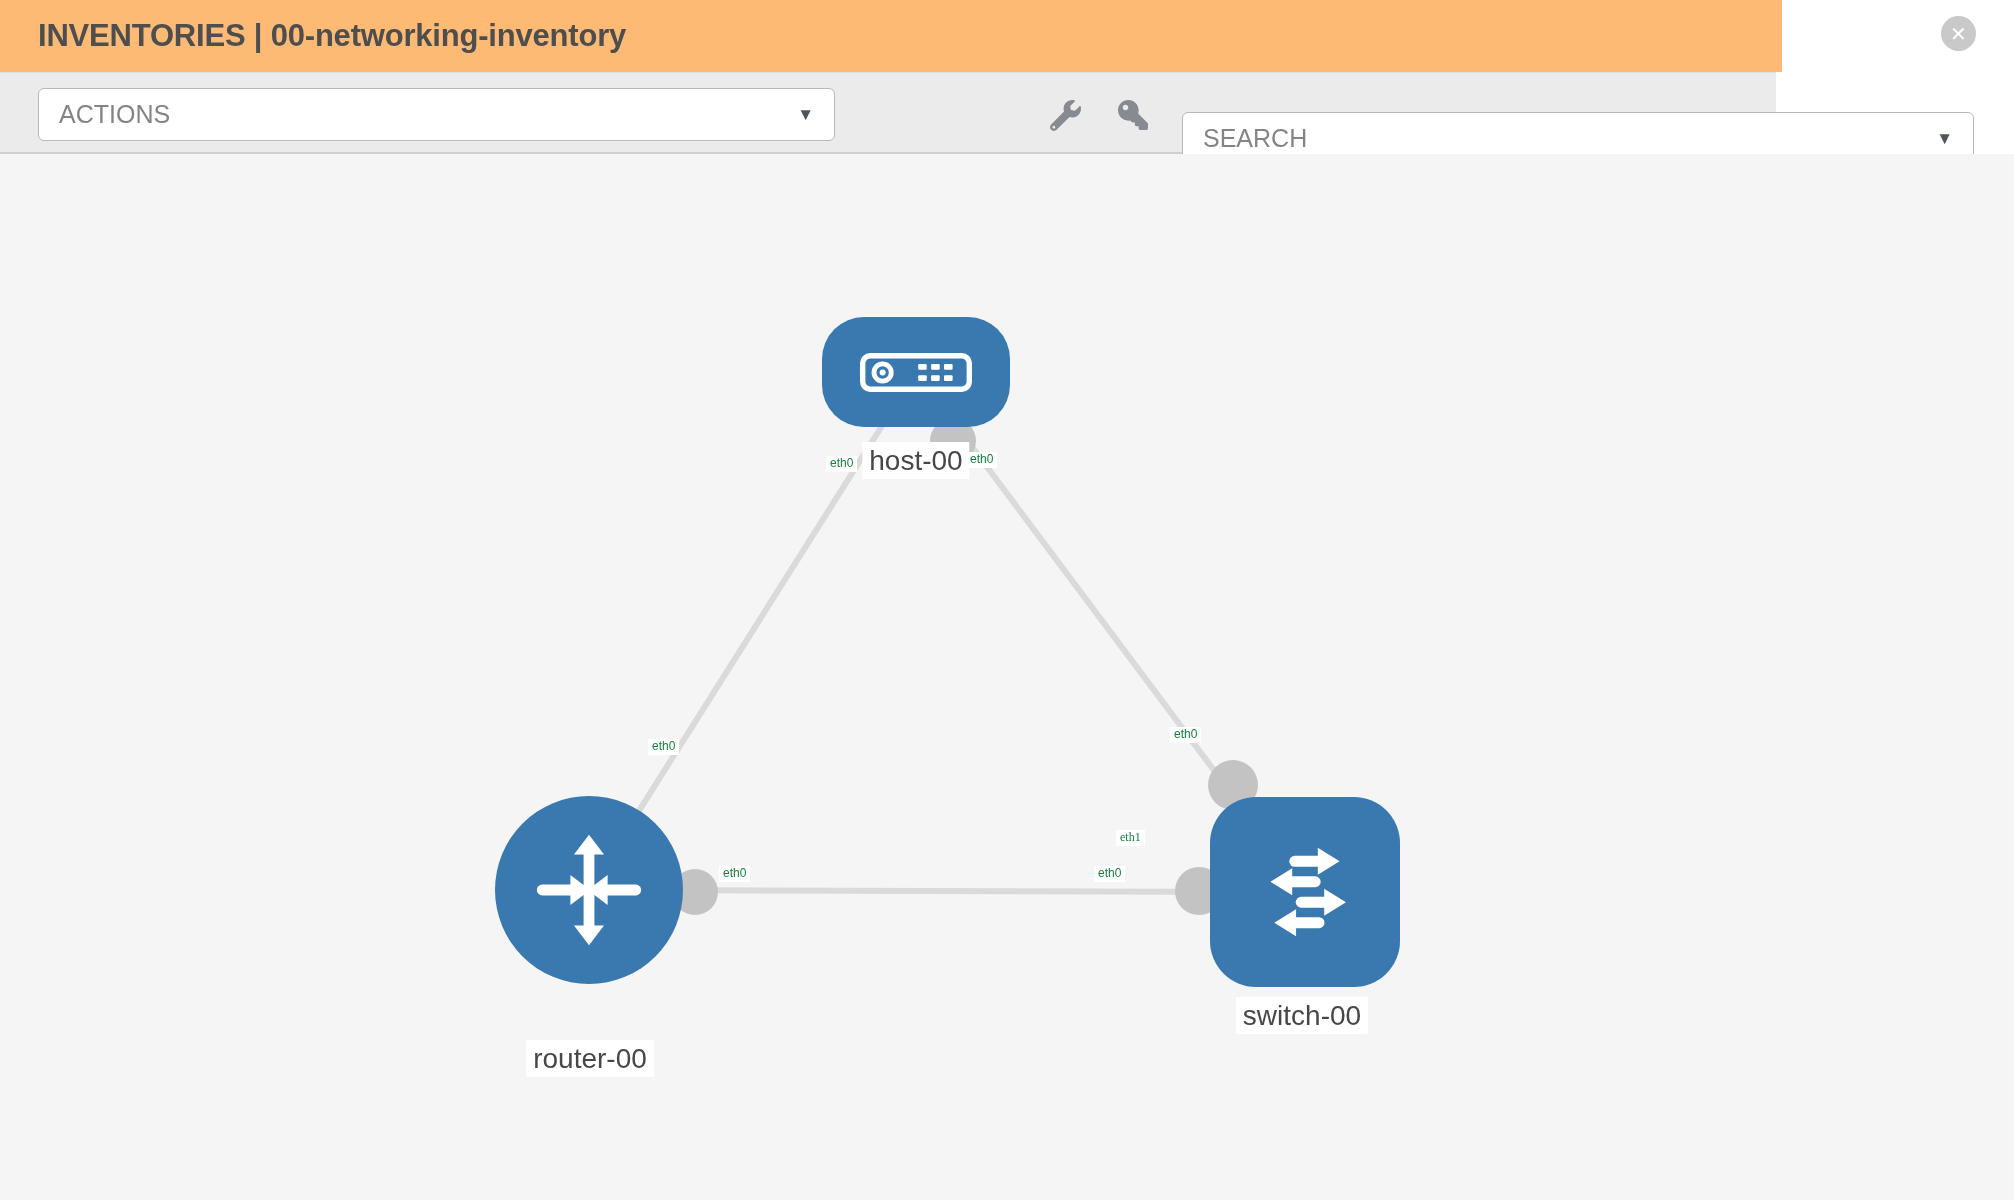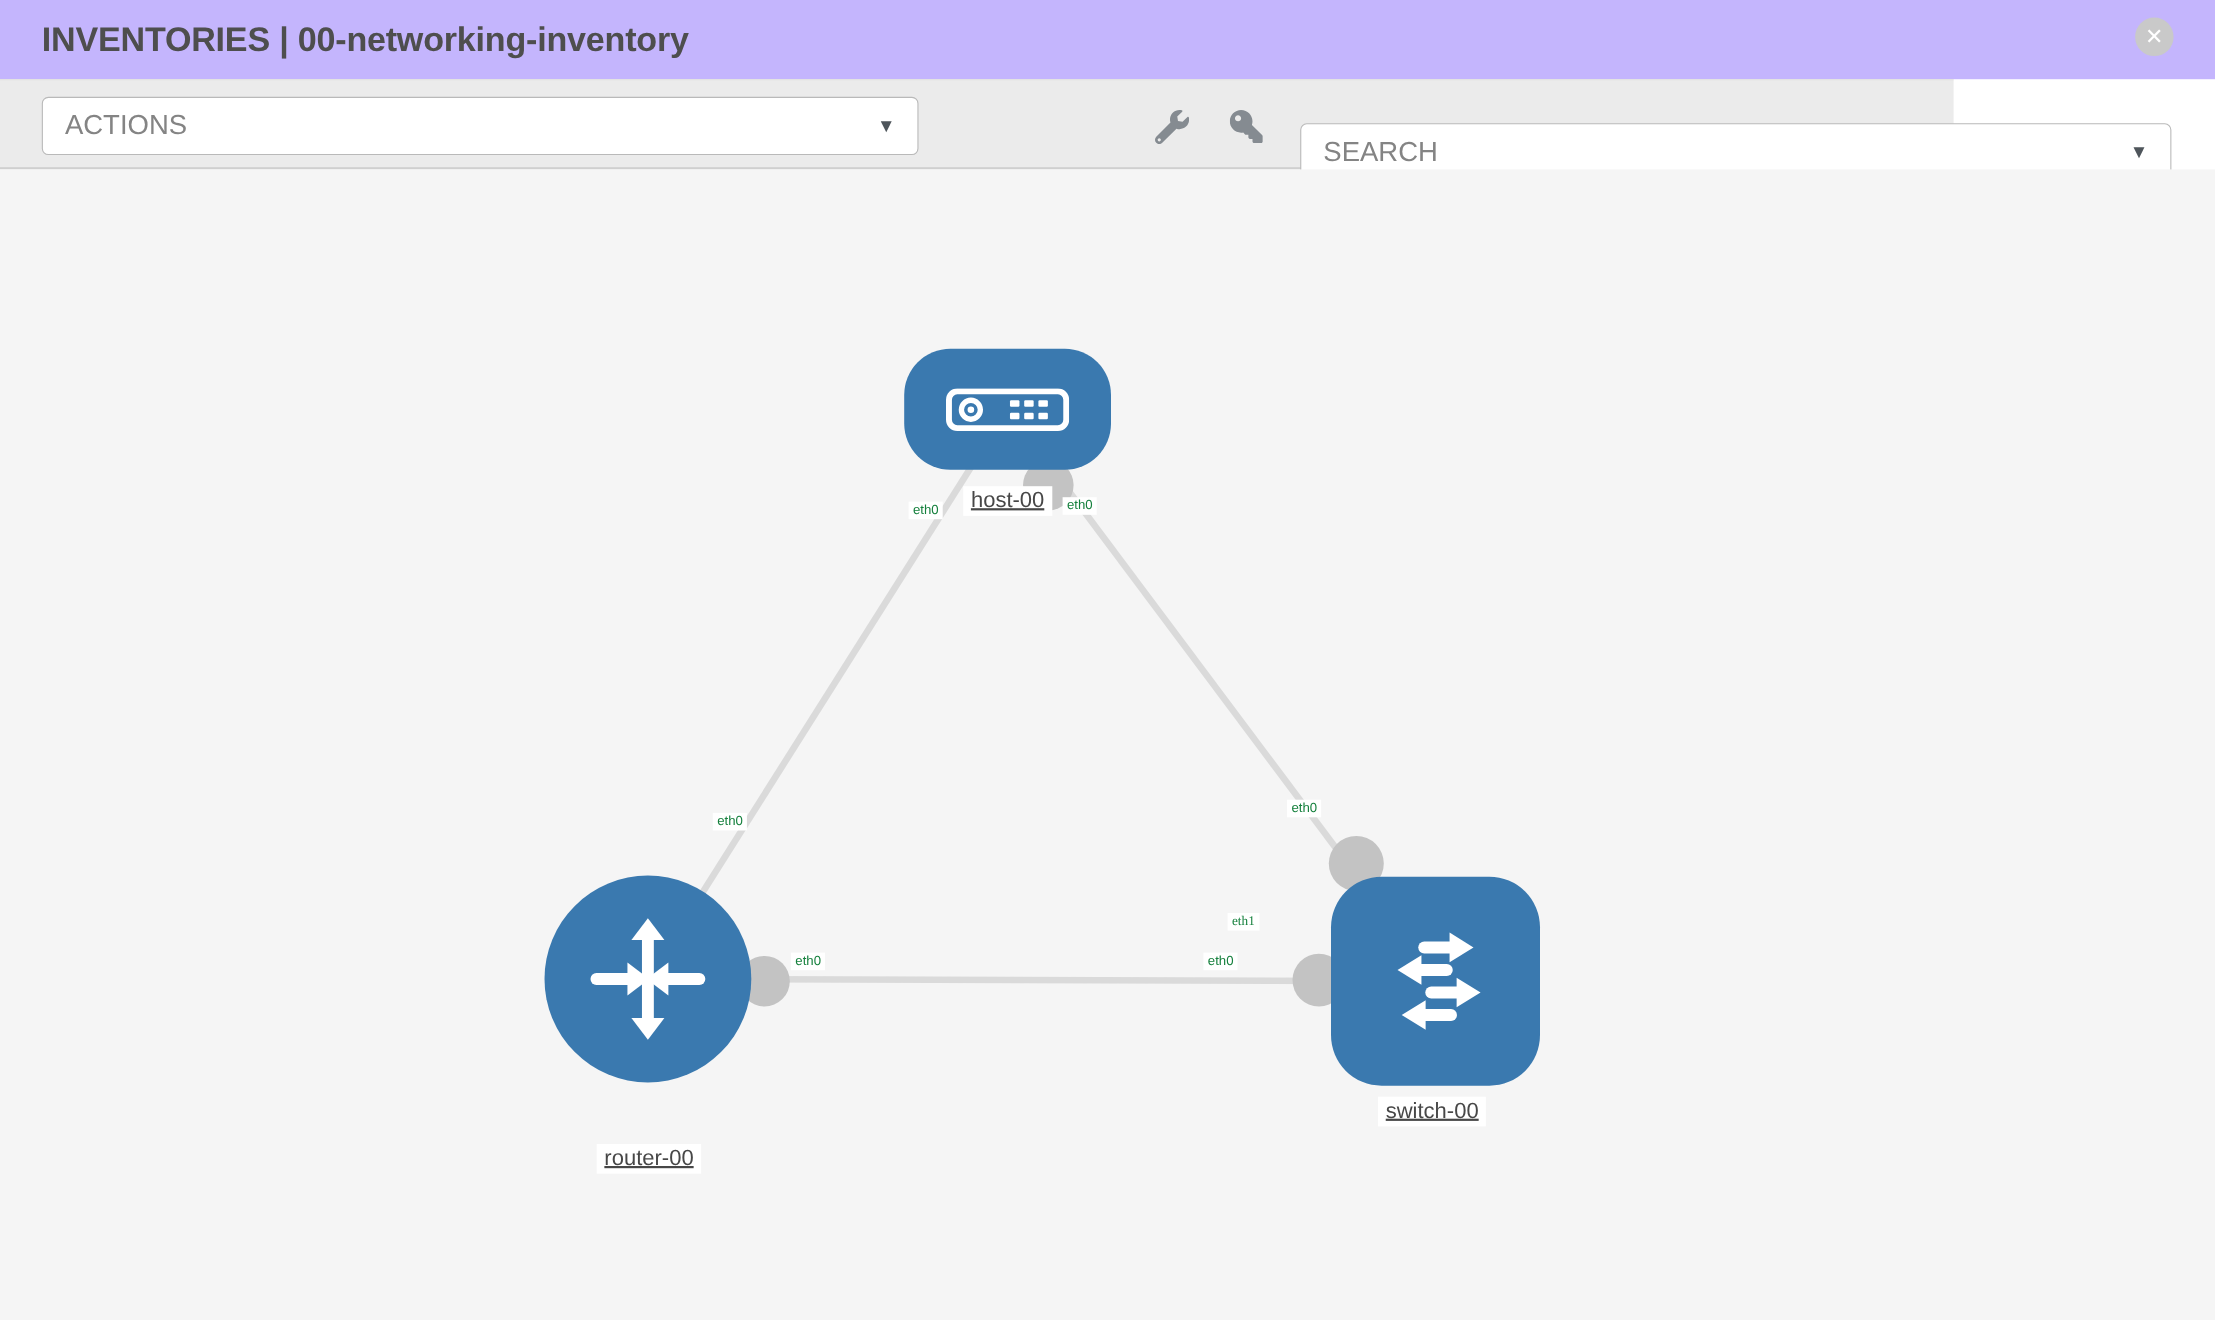--- a/index.html
+++ b/index.html
@@ -1,21 +1,21 @@
 <!DOCTYPE html>
 <html><head>
 <meta charset="utf-8">
 <style>
   * { margin:0; padding:0; box-sizing:border-box; }
   html,body { width:2014px; height:1200px; overflow:hidden; background:#ffffff;
               font-family:"Liberation Sans","DejaVu Sans",sans-serif; }
   body { position:relative; }
 
   
-  .header { position:absolute; left:0; top:0; width:2014px; height:72px; background:#c4b5fd; }
+  .header { position:absolute; left:0; top:0; width:1782px; height:72px; background:#fdba74; }
   .header-title { position:absolute; left:38px; top:18px; font-size:31px; font-weight:700; color:#4e4e4e; letter-spacing:-0.2px; }
   .close-btn { position:absolute; left:1941px; top:16px; width:35px; height:35px; border-radius:50%;
                background:#c9c9c9; color:#ffffff; display:flex; align-items:center; justify-content:center;
                font-size:20px; font-weight:700; cursor:pointer; }
 
   
   .toolbar { position:absolute; left:0; top:72px; width:1776px; height:82px; background:#ebebeb;
              border-top:1px solid #e0e0e0; border-bottom:2px solid #cfcfcf; }
   .dropdown { position:absolute; top:15px; height:53px; background:#ffffff; border:1px solid #b9b9b9;
               border-radius:6px; display:flex; align-items:center; justify-content:space-between;
@@ -30,22 +30,22 @@
 
   
   .canvas { position:absolute; left:0; top:154px; width:2014px; height:1046px; background:#f5f5f5; }
   .links-svg { position:absolute; left:0; top:0; z-index:0; }
   .node { position:absolute; z-index:1; background:#3a79af; display:flex; align-items:center;
           justify-content:center; cursor:pointer; }
   .node-host   { left:822px;  top:163px; width:188px; height:110px; border-radius:42px; }
   .node-router { left:495px;  top:642px; width:188px; height:188px; border-radius:50%; }
   .node-switch { left:1210px; top:643px; width:190px; height:190px; border-radius:46px; }
 
-  .node-label { position:absolute; z-index:2; background:#ffffff; color:#474747; font-size:20px;
-                line-height:1.25; padding:1px 7px; white-space:nowrap; transform:translateX(-50%);text-decoration:underline; }
+  .node-label { position:absolute; z-index:2; background:#ffffff; color:#474747; font-size:28px;
+                line-height:1.25; padding:1px 7px; white-space:nowrap; transform:translateX(-50%); }
   .chip { position:absolute; z-index:2; background:#ffffff; color:#15803d; font-size:12px;
           line-height:1.3; padding:0 4px; white-space:nowrap; }
   .chip-under { z-index:2; }
   .chip-over  { z-index:3; }
 </style>
 </head>
 <body>
 
 <div class="header">
   <div class="header-title">INVENTORIES | 00-networking-inventory</div>

